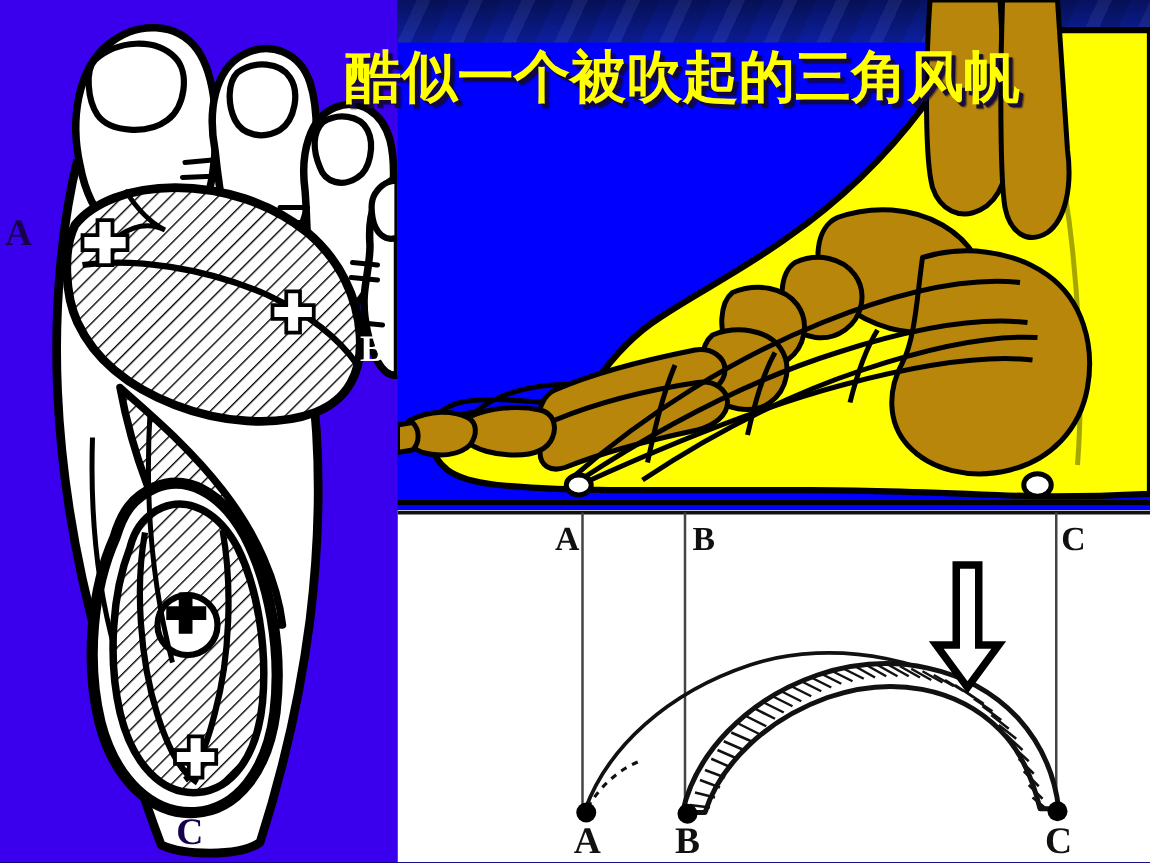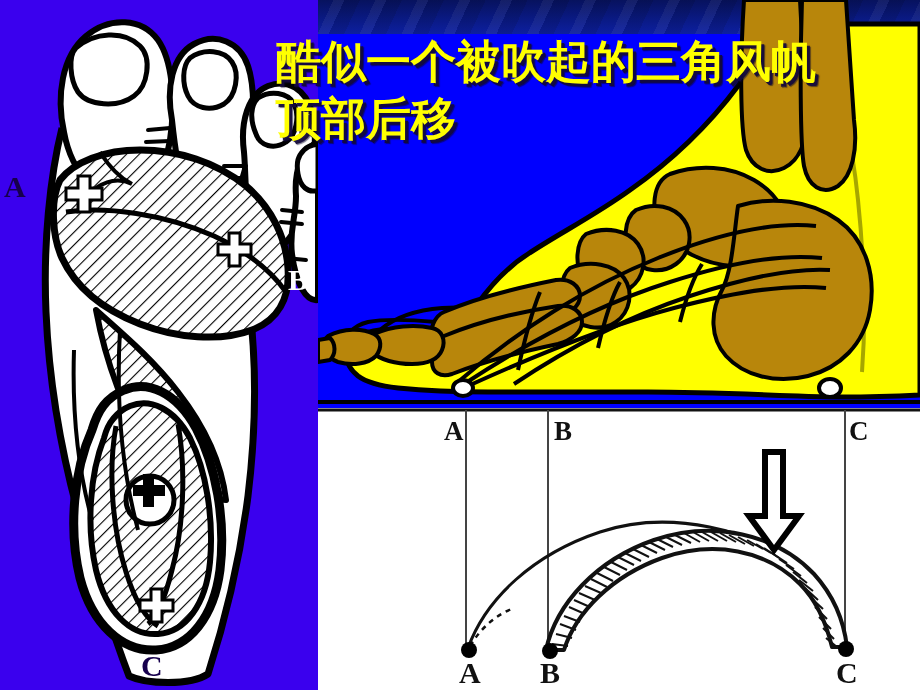--- a/index.html
+++ b/index.html
@@ -382,16 +382,15 @@
       <div class="arch-lbl" style="left:531px;top:10px;">C</div>
 
       <div class="arch-lbl big" style="left:141px;top:250px;">A</div>
       <div class="arch-lbl big" style="left:222px;top:250px;">B</div>
       <div class="arch-lbl big" style="left:518px;top:250px;">C</div>
     </div>
   </div>
 
   <div id="title">
     <div class="tline">酷似一个被吹起的三角风帆</div>
-    <div class="tline">顶部后移</div>
   </div>
 
 </div>
 
 </body></html>

